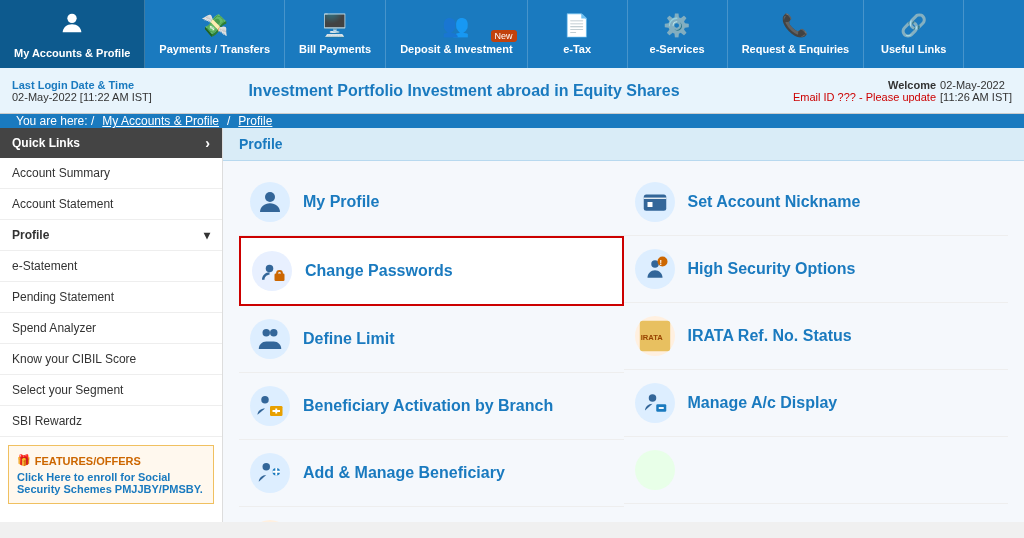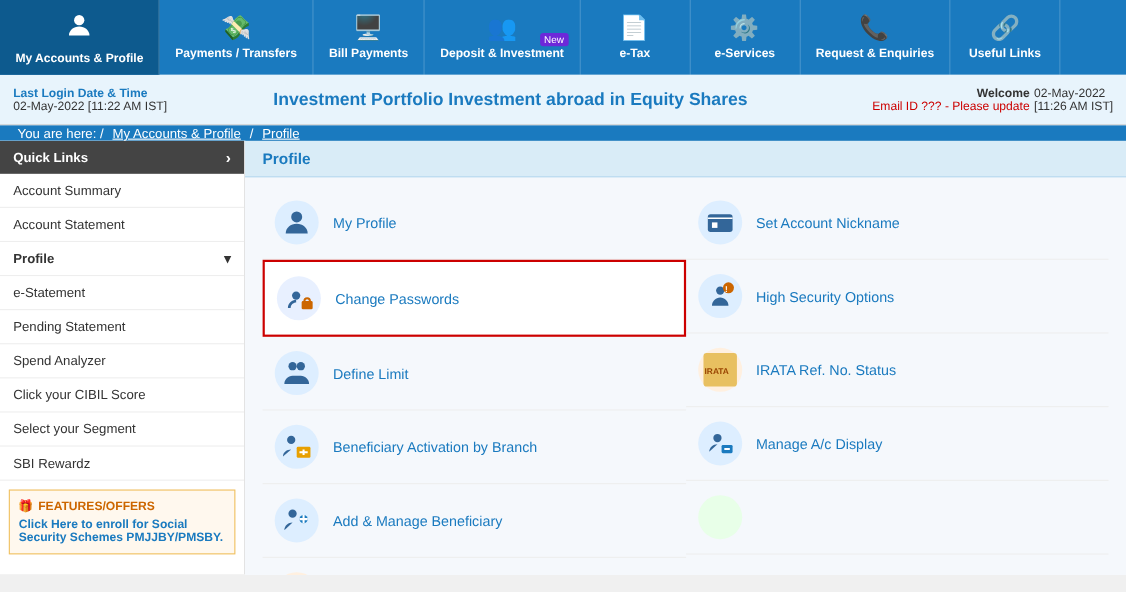--- a/index.html
+++ b/index.html
@@ -28,21 +28,21 @@
     }
     .nav-item:first-child {
       background: #0d5a8e;
     }
     .nav-item .nav-icon {
       font-size: 22px;
       margin-bottom: 4px;
     }
     .nav-item .nav-label { font-weight: bold; font-size: 11px; }
     .new-badge {
-      background: #6d28d9;
+      background: #c2410c;
       color: white;
       font-size: 9px;
       padding: 1px 4px;
       border-radius: 3px;
       position: absolute;
       top: 30px;
       right: 10px;
     }
 
     
@@ -174,22 +174,22 @@
       width: 46px;
       height: 46px;
       display: flex;
       align-items: center;
       justify-content: center;
       margin-right: 10px;
       flex-shrink: 0;
     }
     .grid-item .item-label {
       color: #1a7abf;
-      font-size: 13px;
-      font-weight: normal;
+      font-size: 16px;
+      font-weight: bold;
     }
     .grid-item.highlighted {
       border: 2px solid #cc0000;
       background: #fff;
     }
 
     
     .icon-circle {
       width: 40px; height: 40px; border-radius: 50%;
       display: flex; align-items: center; justify-content: center;
@@ -289,21 +289,21 @@
     <div class="sidebar-item">
       <span>e-Statement</span>
     </div>
     <div class="sidebar-item">
       <span>Pending Statement</span>
     </div>
     <div class="sidebar-item">
       <span>Spend Analyzer</span>
     </div>
     <div class="sidebar-item">
-      <span>Click your CIBIL Score</span>
+      <span>Know your CIBIL Score</span>
     </div>
     <div class="sidebar-item">
       <span>Select your Segment</span>
     </div>
     <div class="sidebar-item">
       <span>SBI Rewardz</span>
     </div>
 
     <div class="features-box">
       <div class="features-title">

